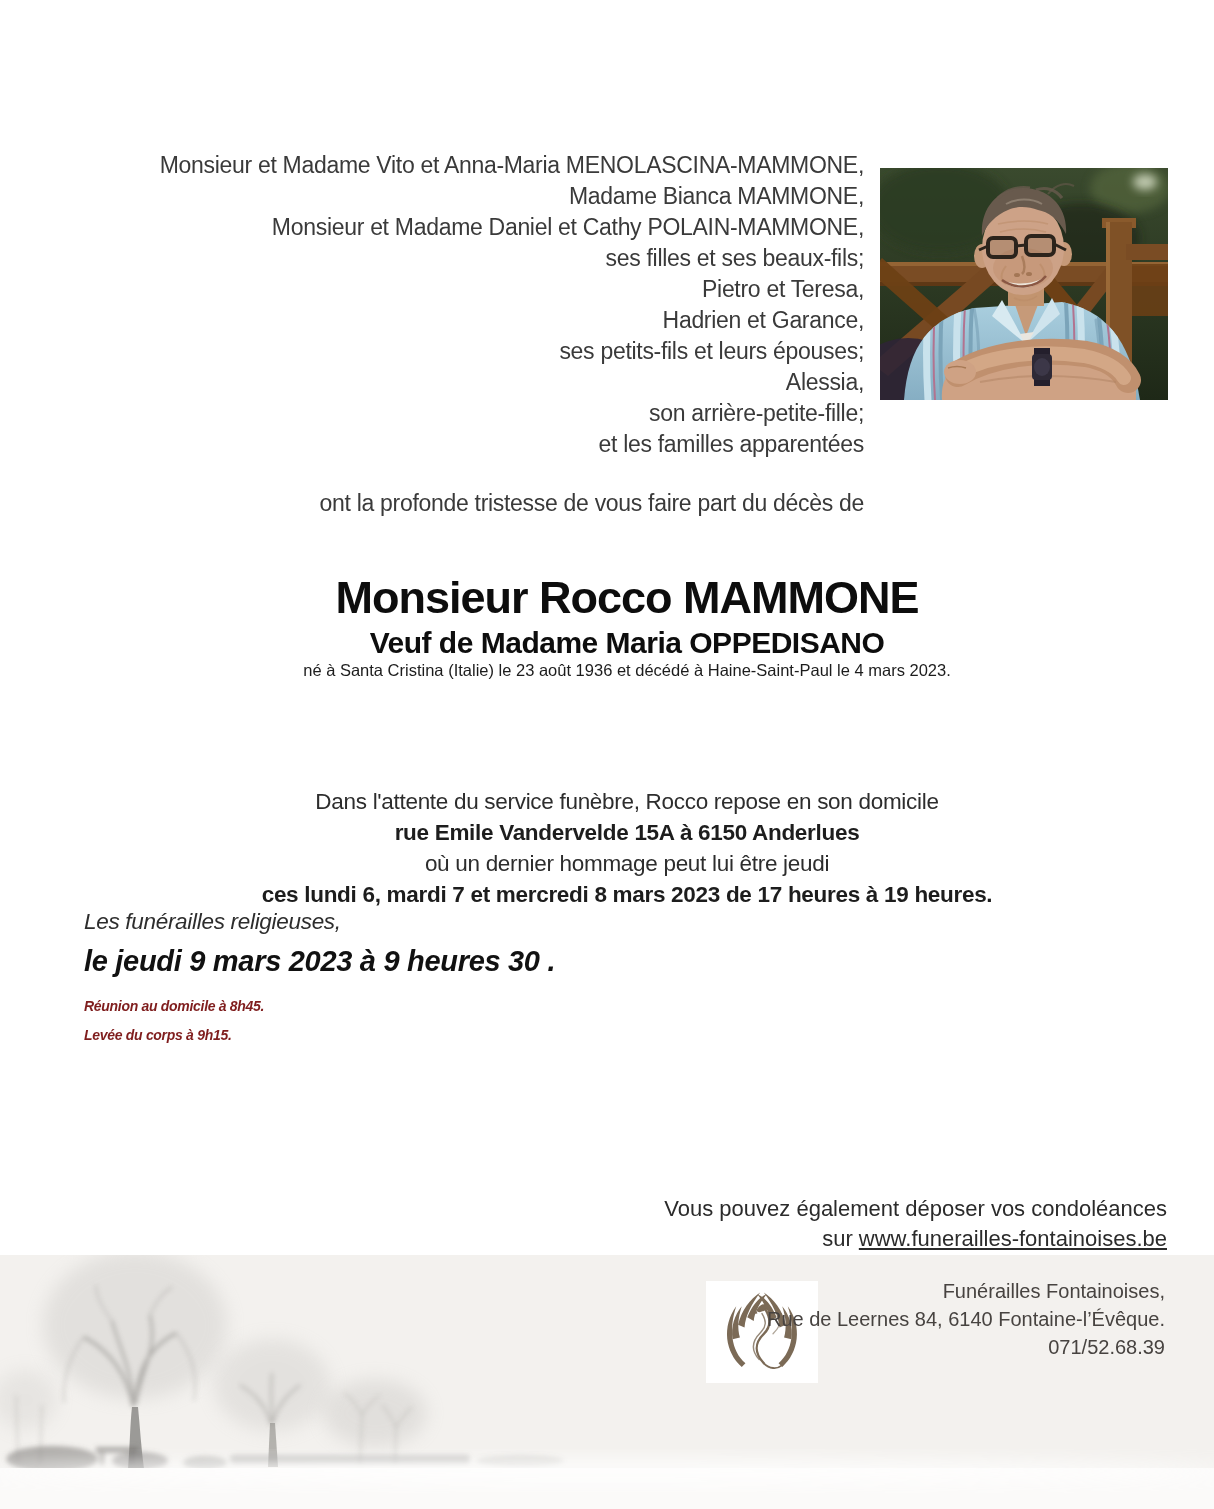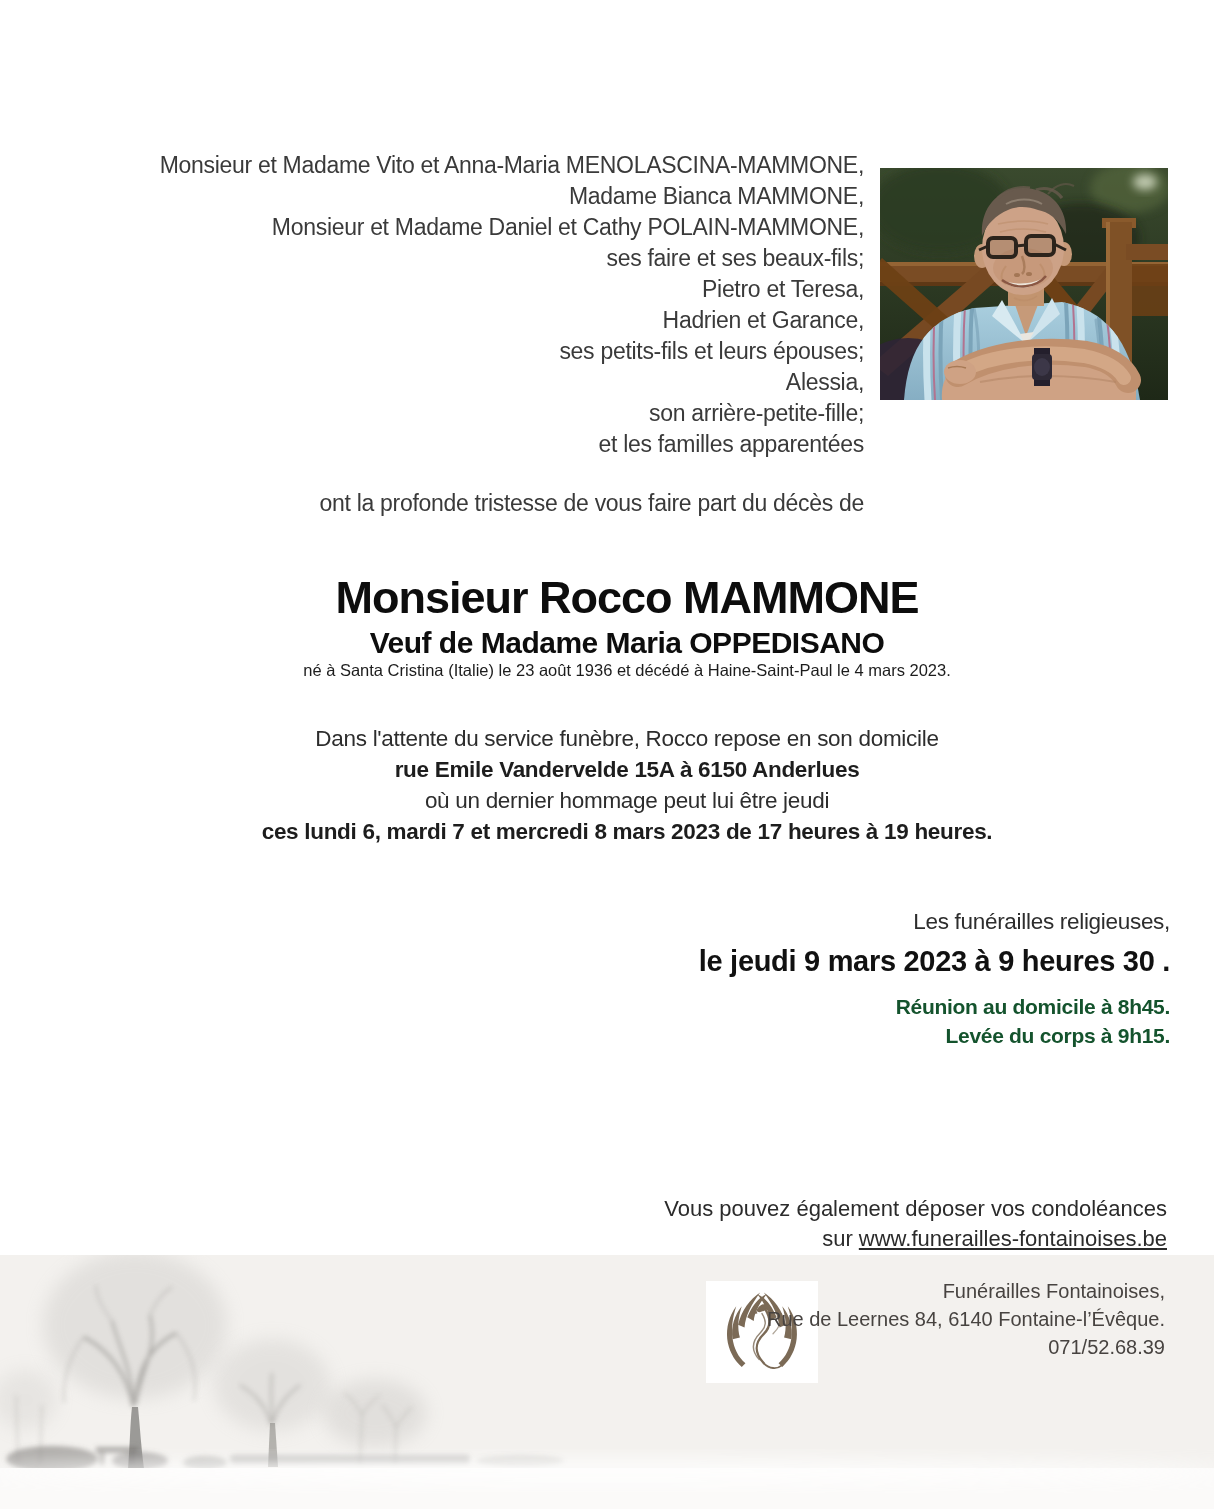--- a/index.html
+++ b/index.html
@@ -14,45 +14,45 @@
   .family .closing{margin-top:28px;}
   
   .photo{position:absolute;left:880px;top:168px;width:288px;height:232px;}
   .photo svg{display:block;}
   
   .title-block{position:absolute;left:84px;top:573px;width:1086px;text-align:center;color:#0d0d0d;}
   .title-block .h1{font-size:45px;font-weight:bold;letter-spacing:-1px;line-height:50px;}
   .title-block .h2{font-size:30px;font-weight:bold;letter-spacing:-0.5px;line-height:34px;margin-top:3px;}
   .title-block .bd{font-size:16.5px;color:#1c1c1c;margin-top:0;line-height:20px;}
   
-  .wake{position:absolute;left:84px;top:723px;width:1086px;text-align:center;font-size:22.5px;line-height:31px;color:#2d2d2d;letter-spacing:-0.3px;}
-  .funeral{position:absolute;left:84px;top:906px;width:1086px;text-align:right;font-size:22.5px;line-height:32px;color:#2d2d2d;letter-spacing:-0.3px;}
+  .wake{position:absolute;left:84px;top:786px;width:1086px;text-align:center;font-size:22.5px;line-height:31px;color:#2d2d2d;letter-spacing:-0.3px;}
+  .funeral{position:absolute;left:84px;top:906px;width:1086px;text-align:left;font-size:22.5px;line-height:32px;color:#2d2d2d;letter-spacing:-0.3px;font-style:italic;}
   .b{font-weight:bold;color:#1d1d1d;}
   .funeral .big{font-size:29px;line-height:42px;font-weight:bold;color:#111;margin-top:2px;}
-  .funeral .sub{font-size:21px;line-height:29px;font-weight:bold;color:#14532d;}
+  .funeral .sub{font-size:14px;line-height:29px;font-weight:bold;color:#7f1d1d;}
   .funeral .sub.first{margin-top:10px;}
   
   .condolences{position:absolute;right:47px;top:1194px;text-align:right;font-size:22px;line-height:30px;color:#2b2b2b;}
   .condolences a{color:#2b2b2b;text-decoration:underline;cursor:pointer;}
   
   .footer-band{position:absolute;left:0;top:1255px;width:1214px;height:254px;background:#5eead4;}
   .winter{position:absolute;left:0;top:0;width:1214px;height:254px;}
   .logo-box{position:absolute;left:706px;top:26px;width:112px;height:102px;background:#ffffff;display:flex;align-items:center;justify-content:center;}
   .footer-text{position:absolute;right:49px;top:22px;text-align:right;font-size:20px;line-height:28px;color:#474340;}
 </style>
 </head>
 <body>
 
 <div class="page">
 
   <div class="family">
     <div class="line">Monsieur et Madame Vito et Anna-Maria MENOLASCINA-MAMMONE,</div>
     <div class="line">Madame Bianca MAMMONE,</div>
     <div class="line">Monsieur et Madame Daniel et Cathy POLAIN-MAMMONE,</div>
-    <div class="line r">ses faire et ses beaux-fils;</div>
+    <div class="line r">ses filles et ses beaux-fils;</div>
     <div class="line">Pietro et Teresa,</div>
     <div class="line">Hadrien et Garance,</div>
     <div class="line r">ses petits-fils et leurs épouses;</div>
     <div class="line">Alessia,</div>
     <div class="line r">son arrière-petite-fille;</div>
     <div class="line">et les familles apparentées</div>
     <div class="line closing">ont la profonde tristesse de vous faire part du décès de</div>
   </div>
 
   <div class="photo">

